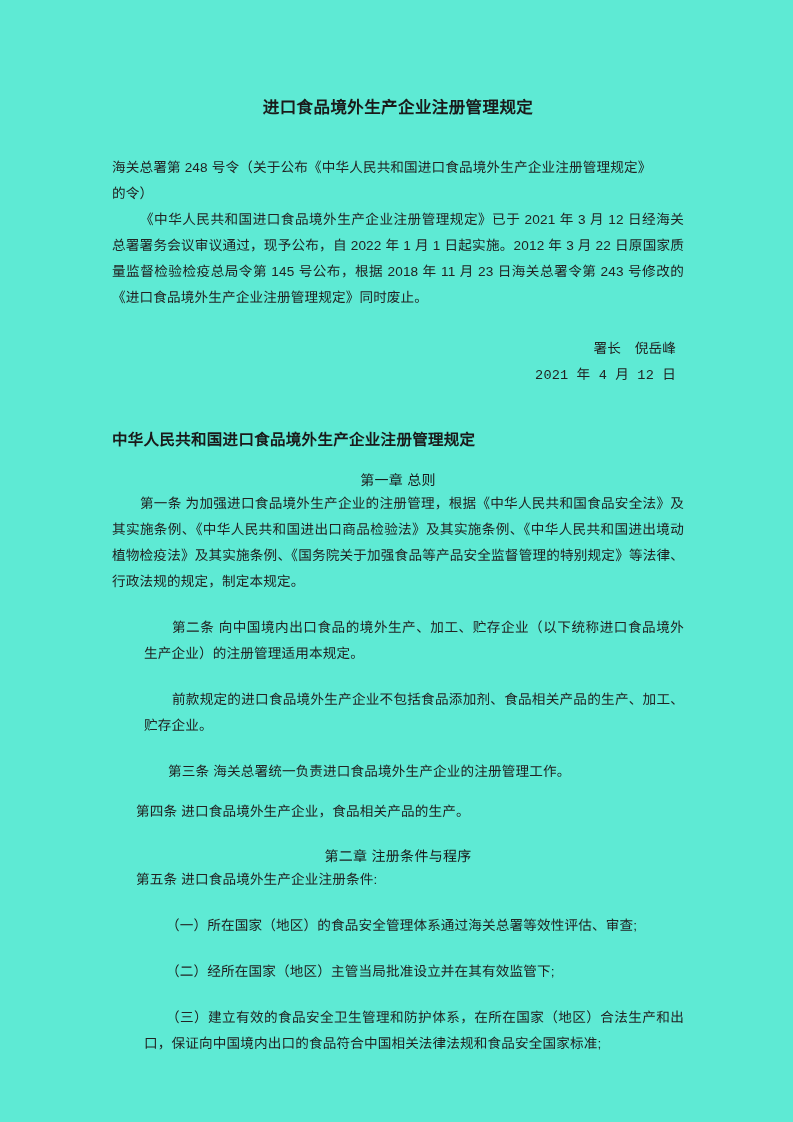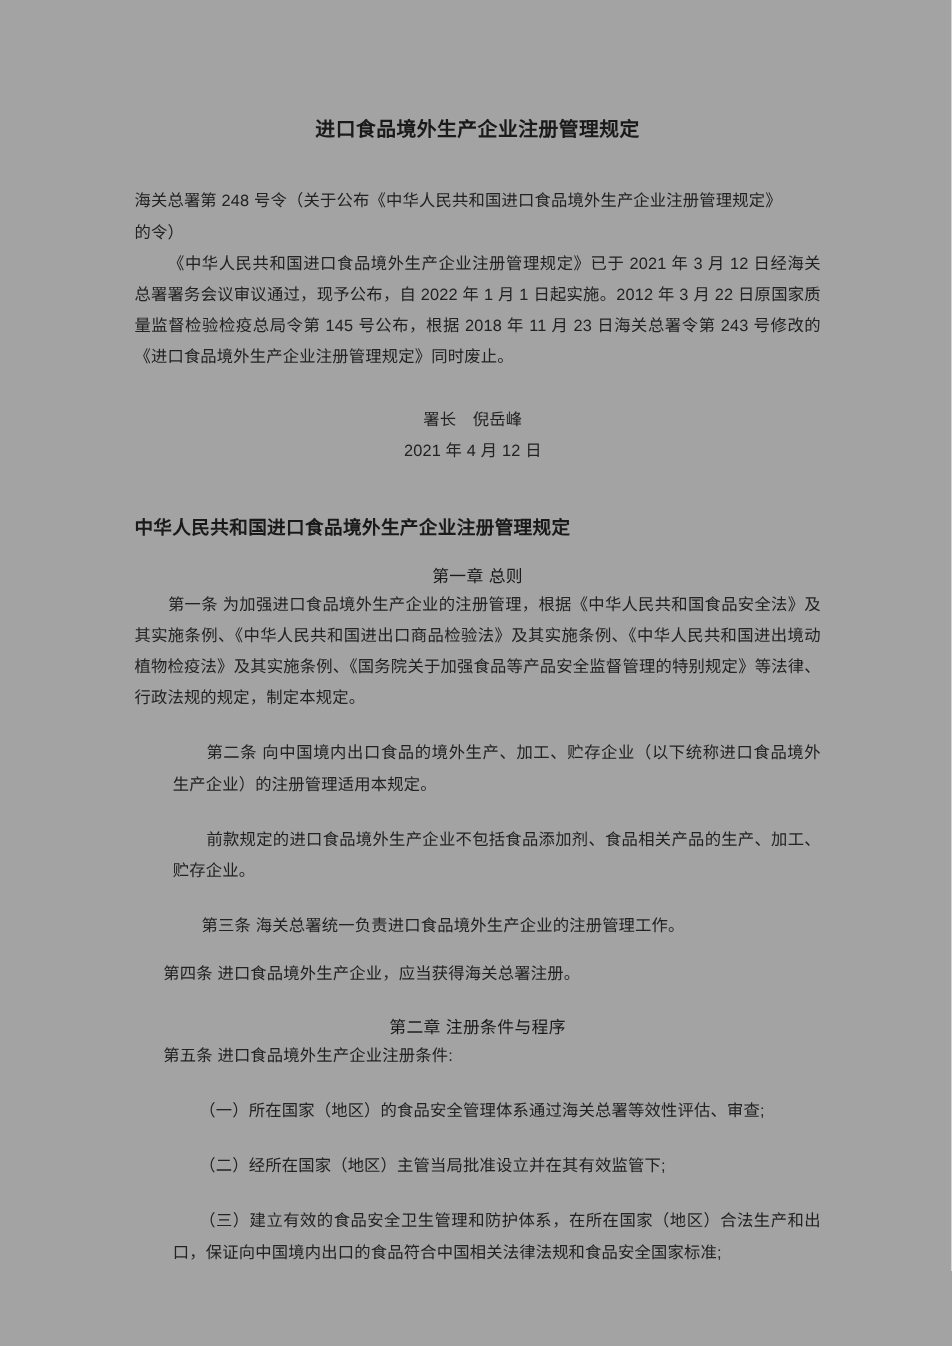--- a/index.html
+++ b/index.html
@@ -12,21 +12,21 @@
     width: 793px;
     height: 1122px;
     font-family: "Liberation Serif", "DejaVu Serif", serif;
     color: #1a1a1a;
     overflow: hidden;
   }
   .page {
     position: relative;
     width: 793px;
     height: 1122px;
-    background: #a3a3a3;
+    background: #5eead4;
     box-sizing: border-box;
     padding: 0;
   }
   .content {
     position: absolute;
     left: 112px;
     top: 0;
     width: 572px;
   }
 
@@ -78,24 +78,24 @@
   .indent-item { text-indent: 22px; }
 
   .gap-head   { margin-top: 36px; }
   .gap-md     { margin-top: 14px; }
   .gap-lg     { margin-top: 20px; margin-left: 32px; }
   .gap-xl     { }
 
   
   .sign-block {
     margin-top: 26px;
-    font-family: Liberation Sans, sans-serif;
+    font-family: Liberation Mono, monospace;
     font-size: 13.6px;
     line-height: 26px;
-    text-align: center;
+    text-align: right;
     letter-spacing: 0.15px;
     color: #222;
   }
   .sign-line { margin: 0; padding-right: 8px; }
   .sign-line.date { padding-right: 8px; }
 
   .spacer-chapter-1 { height: 18px; }
   .spacer-chapter-2 { height: 20px; }
 </style>
 </head>
@@ -125,21 +125,21 @@
       <h3 class="chapter-title">第一章  总则</h3>
 
       <p class="para indent-2 gap-xl">第一条  为加强进口食品境外生产企业的注册管理，根据《中华人民共和国食品安全法》及其实施条例、《中华人民共和国进出口商品检验法》及其实施条例、《中华人民共和国进出境动植物检疫法》及其实施条例、《国务院关于加强食品等产品安全监督管理的特别规定》等法律、行政法规的规定，制定本规定。</p>
 
       <p class="para indent-2 gap-lg">第二条  向中国境内出口食品的境外生产、加工、贮存企业（以下统称进口食品境外生产企业）的注册管理适用本规定。</p>
 
       <p class="para indent-2 gap-lg">前款规定的进口食品境外生产企业不包括食品添加剂、食品相关产品的生产、加工、贮存企业。</p>
 
       <p class="para indent-1-7 gap-lg">第三条  海关总署统一负责进口食品境外生产企业的注册管理工作。</p>
 
-      <p class="para indent-1-7 gap-md">第四条  进口食品境外生产企业，应当获得海关总署注册。</p>
+      <p class="para indent-1-7 gap-md">第四条  进口食品境外生产企业，食品相关产品的生产。</p>
     </section>
 
     <div class="spacer-chapter-2"></div>
 
     <section>
       <h3 class="chapter-title">第二章  注册条件与程序</h3>
 
       <p class="para indent-1-7 gap-xl">第五条  进口食品境外生产企业注册条件:</p>
 
       <p class="para indent-item gap-lg">（一）所在国家（地区）的食品安全管理体系通过海关总署等效性评估、审查;</p>

